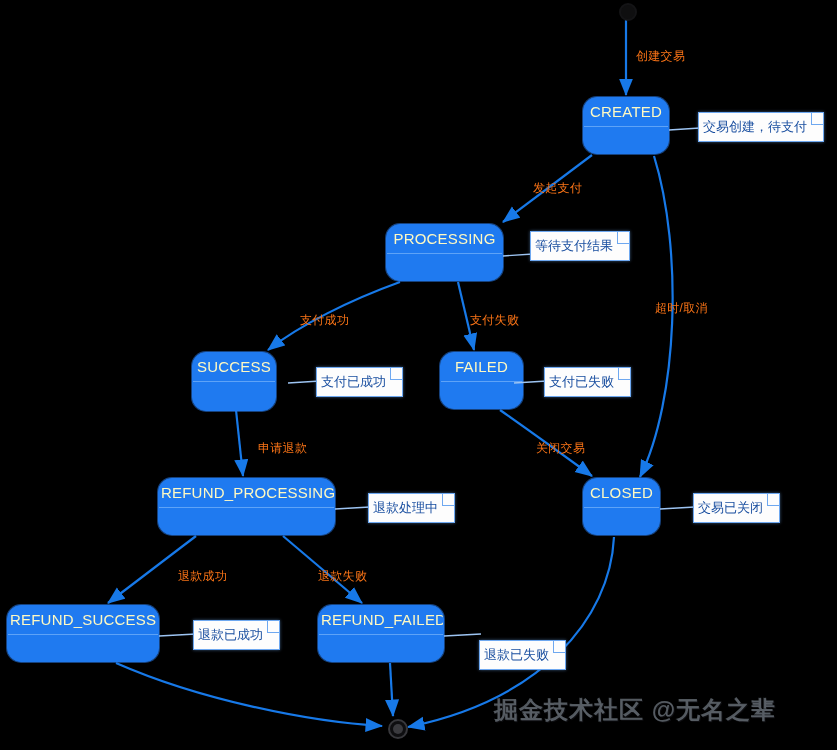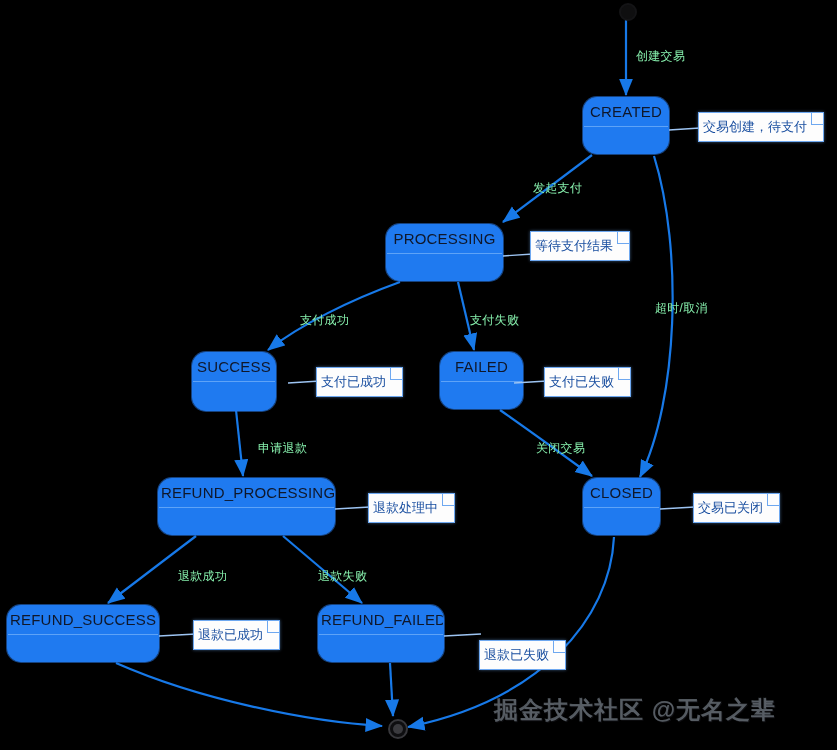--- a/index.html
+++ b/index.html
@@ -27,21 +27,21 @@
   .state-node {
     position: absolute;
     box-sizing: border-box;
     background: #1f7af0;
     border: 1px solid #1f7af0;
     border-radius: 14px;
     box-shadow: 0 0 0 1px rgba(40,120,230,.55);
     overflow: hidden;
   }
   .state-title {
-    color: #0f172a;
+    color: #fef9c3;
     font-size: 15px;
     line-height: 28px;
     text-align: center;
     white-space: nowrap;
     padding: 0 2px;
     border-bottom: 1px solid #5ea3f7;
     letter-spacing: .2px;
   }
   .state-body {
     height: 26px;
@@ -92,21 +92,21 @@
     left: 3px;
     top: 3px;
     width: 10px;
     height: 10px;
     border-radius: 50%;
     background: #3a3a3e;
   }
   
   .edge-label {
     position: absolute;
-    color: #86efac;
+    color: #f97316;
     font-size: 12px;
     white-space: nowrap;
     letter-spacing: .3px;
   }
   
   .watermark {
     position: absolute;
     left: 494px;
     top: 694px;
     font-size: 24px;

